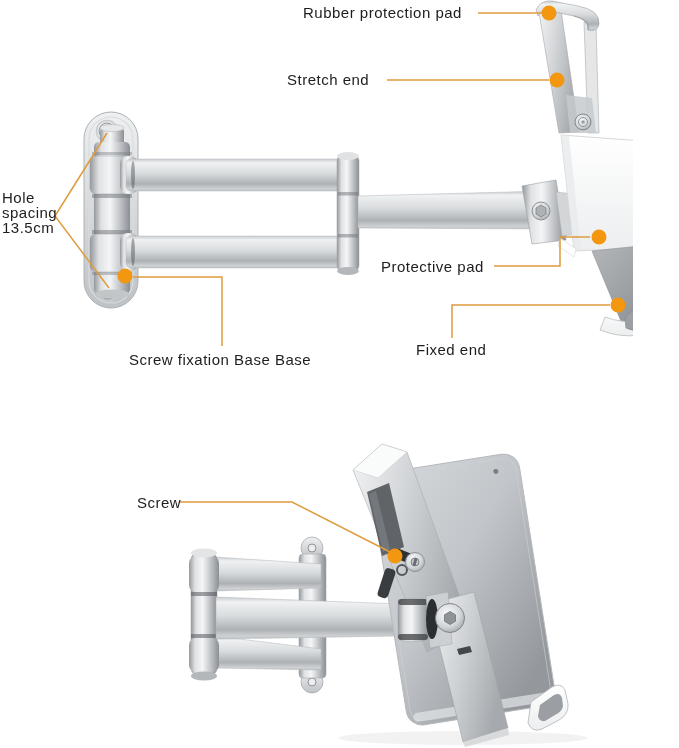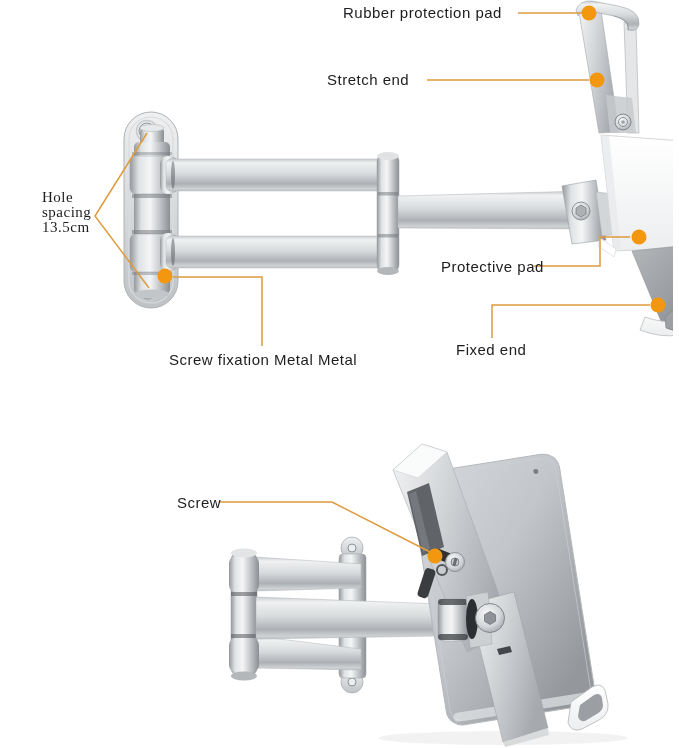--- a/index.html
+++ b/index.html
@@ -3,25 +3,25 @@
 <meta charset="utf-8">
 <style>
   :root{
     --leader-line:#DE9B3F;
     --marker-dot:#F2970F;
     --text:#1d1d1f;
     --background:#ffffff;
   }
   html,body{margin:0;padding:0;background:#fff;}
   .page{position:relative;width:633px;height:748px;background:var(--background);
-        overflow:hidden;font-family:"Liberation Sans",sans-serif;margin-left:40px;}
+        overflow:hidden;font-family:"Liberation Sans",sans-serif;}
   .art{position:absolute;left:0;top:0;}
   .label{position:absolute;color:var(--text);font-size:15px;line-height:16px;
          letter-spacing:.5px;white-space:nowrap;}
-  .label.multiline span{display:block;line-height:15px;font-family:Liberation Serif, serif;}
+  .label.multiline span{display:block;line-height:15px;}
 </style>
 </head>
 <body>
 
 <div class="page">
 
   <svg class="art" width="679" height="748" viewBox="0 0 679 748">
     <defs>
       <linearGradient id="metalV" x1="0" y1="0" x2="0" y2="1">
         <stop offset="0" stop-color="#c9ccd0"></stop>
@@ -247,21 +247,21 @@
   <div class="label" style="left:303px;top:5px">Rubber protection pad</div>
 
   <div class="label" style="left:287px;top:72px">Stretch end</div>
 
   <div class="label multiline" style="left:2px;top:190px">
     <span>Hole</span>
     <span>spacing</span>
     <span>13.5cm</span>
   </div>
 
-  <div class="label" style="left:401px;top:259px">Protective pad</div>
+  <div class="label" style="left:381px;top:259px">Protective pad</div>
 
   <div class="label" style="left:416px;top:342px">Fixed end</div>
 
-  <div class="label" style="left:129px;top:352px">Screw fixation Metal Metal</div>
+  <div class="label" style="left:129px;top:352px">Screw fixation Base Base</div>
 
   <div class="label" style="left:137px;top:495px">Screw</div>
 
 </div>
 
 </body></html>

